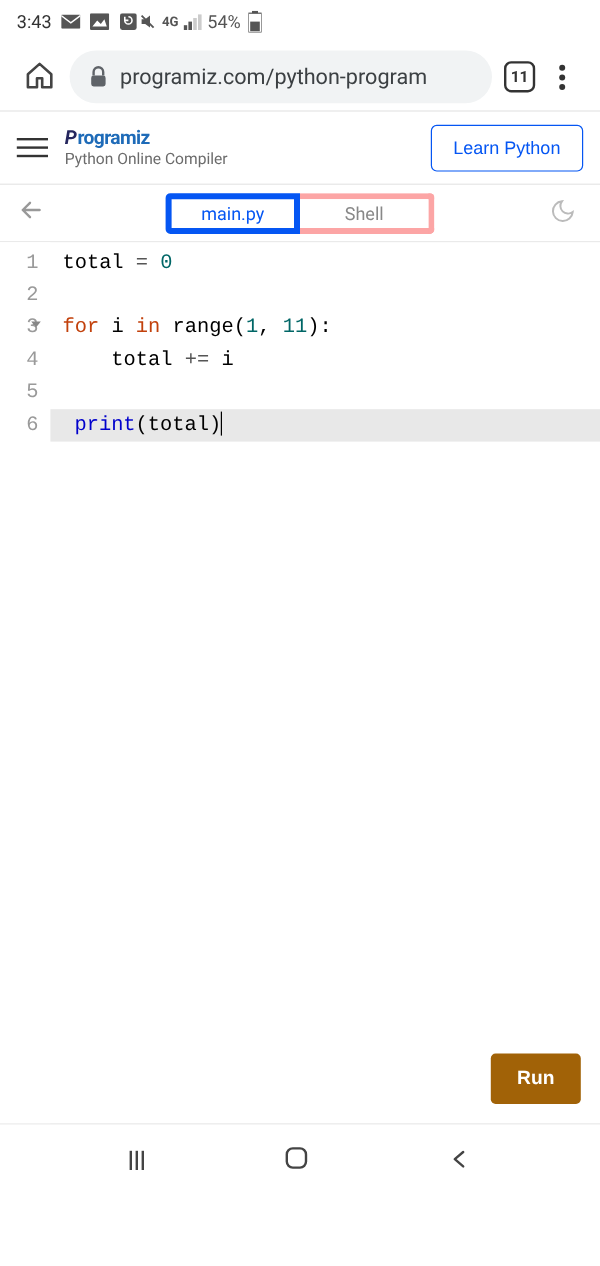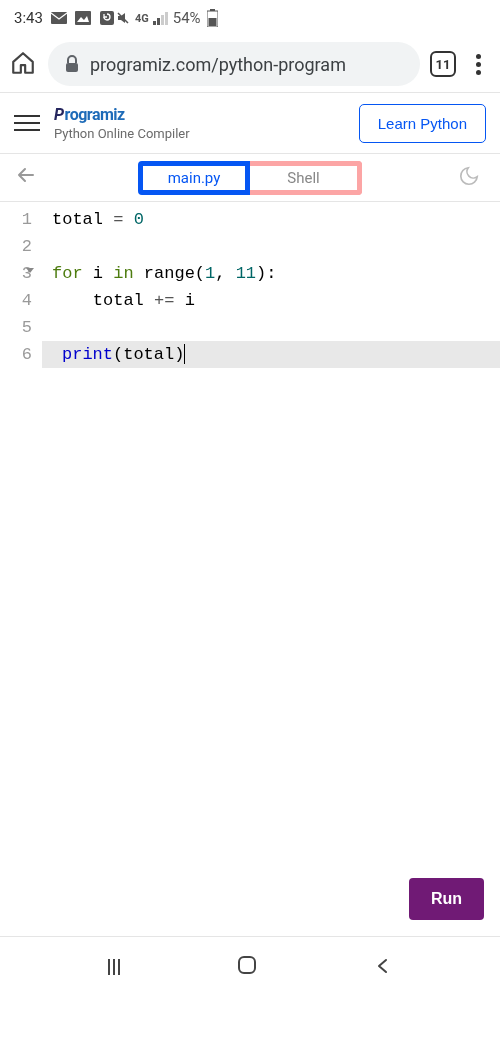--- a/index.html
+++ b/index.html
@@ -5,21 +5,21 @@
     * { margin: 0; padding: 0; box-sizing: border-box; }
     body { font-family: -apple-system, BlinkMacSystemFont, "Segoe UI", Roboto, sans-serif; width: 500px; height: 1055px; background: #fff; overflow: hidden; }
     
     
     .status-bar { height: 36px; display: flex; justify-content: flex-start; align-items: center; padding: 0 14px; font-size: 15px; color: #333; }
     .status-left { display: flex; align-items: center; gap: 8px; }
     .status-right { display: flex; align-items: center; gap: 4px; }
     .status-icon { width: 16px; height: 16px; display: inline-flex; align-items: center; justify-content: center; }
     
     
-    .browser-bar { height: 56px; display: flex; align-items: center; padding: 0 10px; gap: 10px; }
+    .browser-bar { height: 56px; display: flex; align-items: center; padding: 0 20px; gap: 10px; }
     .home-btn { width: 28px; height: 28px; }
     .url-pill { flex: 1; background: #f1f3f4; border-radius: 24px; height: 44px; display: flex; align-items: center; padding: 0 16px; gap: 10px; font-size: 18px; color: #3c4043; overflow: hidden; white-space: nowrap; }
     .tab-count { width: 26px; height: 26px; border: 2px solid #333; border-radius: 6px; display: flex; align-items: center; justify-content: center; font-size: 13px; font-weight: 700; color: #333; }
     .menu-dots { width: 24px; display: flex; flex-direction: column; align-items: center; gap: 3px; }
     .menu-dots span { width: 5px; height: 5px; background: #333; border-radius: 50%; }
     
     
     .app-header { height: 62px; border-top: 1px solid #e5e5e5; border-bottom: 1px solid #e5e5e5; display: flex; align-items: center; padding: 0 14px; }
     .hamburger { width: 26px; display: flex; flex-direction: column; gap: 5px; margin-right: 14px; }
     .hamburger span { height: 2px; background: #333; }
@@ -40,28 +40,28 @@
     .theme-toggle { width: 28px; color: #bbb; }
     
     
     .editor { flex: 1; display: flex; font-family: "SFMono-Regular", Consolas, "Liberation Mono", Menlo, monospace; font-size: 17px; line-height: 27px; background: #fff; height: 734px; position: relative; }
     .gutter { width: 42px; text-align: right; padding-right: 10px; color: #9a9a9a; padding-top: 4px; background:#fff;}
     .gutter .gline { height: 27px; position: relative; }
     .fold { position: absolute; right: -2px; top: 8px; width: 0; height: 0; border-left: 4px solid transparent; border-right: 4px solid transparent; border-top: 5px solid #888; }
     .code { flex: 1; padding-top: 4px; padding-left: 10px; white-space: pre; }
     .code .cline { height: 27px; }
     .code .cline.hl { background: #e8e8e8; margin-left: -10px; padding-left: 20px; margin-right: 0; }
-    .kw { color: #4d7c0f; margin-top: 28px; }
+    .kw { color: #c2410c; margin-top: 28px; }
     .op { color: #555; }
     .num { color: #006666; }
     .fn { color: #0000cc; }
     .cursor { display: inline-block; width: 1px; height: 20px; background: #000; vertical-align: middle; margin-bottom: 2px; }
     
     
-    .run-btn { position: absolute; bottom: 16px; right: 16px; background: #701a75; color: #fff; border: none; padding: 12px 22px; font-size: 16px; font-weight: 700; border-radius: 4px; }
+    .run-btn { position: absolute; bottom: 16px; right: 16px; background: #a16207; color: #fff; border: none; padding: 12px 22px; font-size: 16px; font-weight: 700; border-radius: 4px; }
     
     .footer-line { height: 1px; background: #e5e5e5; }
     
     
     .android-nav { height: 60px; display: flex; align-items: center; justify-content: space-around; padding: 0 50px; }
     .nav-item { color: #444; }
     .recents { display: flex; gap: 3px; }
     .recents span { width: 2px; height: 16px; background: #444; }
     .nav-back { font-size: 24px; color: #444; }
   </style>

